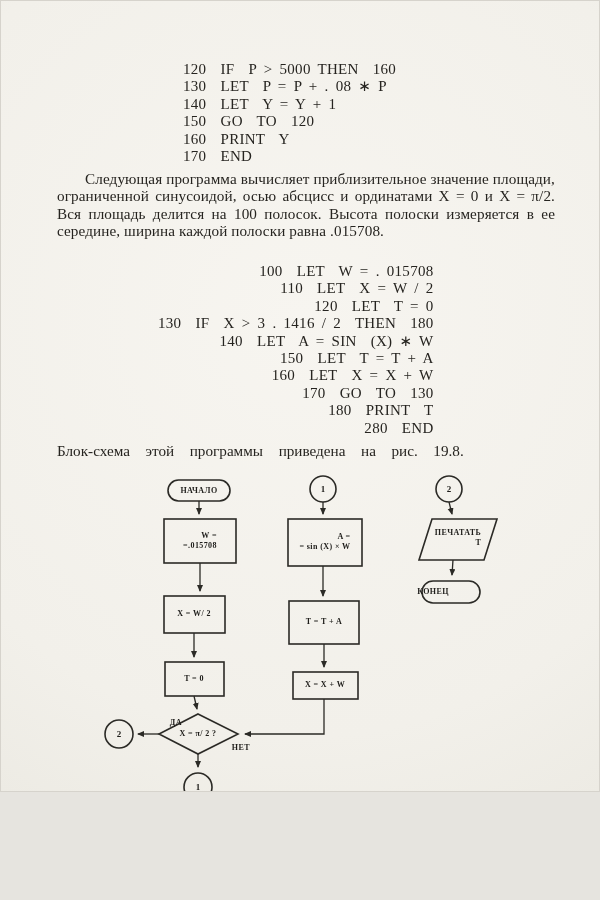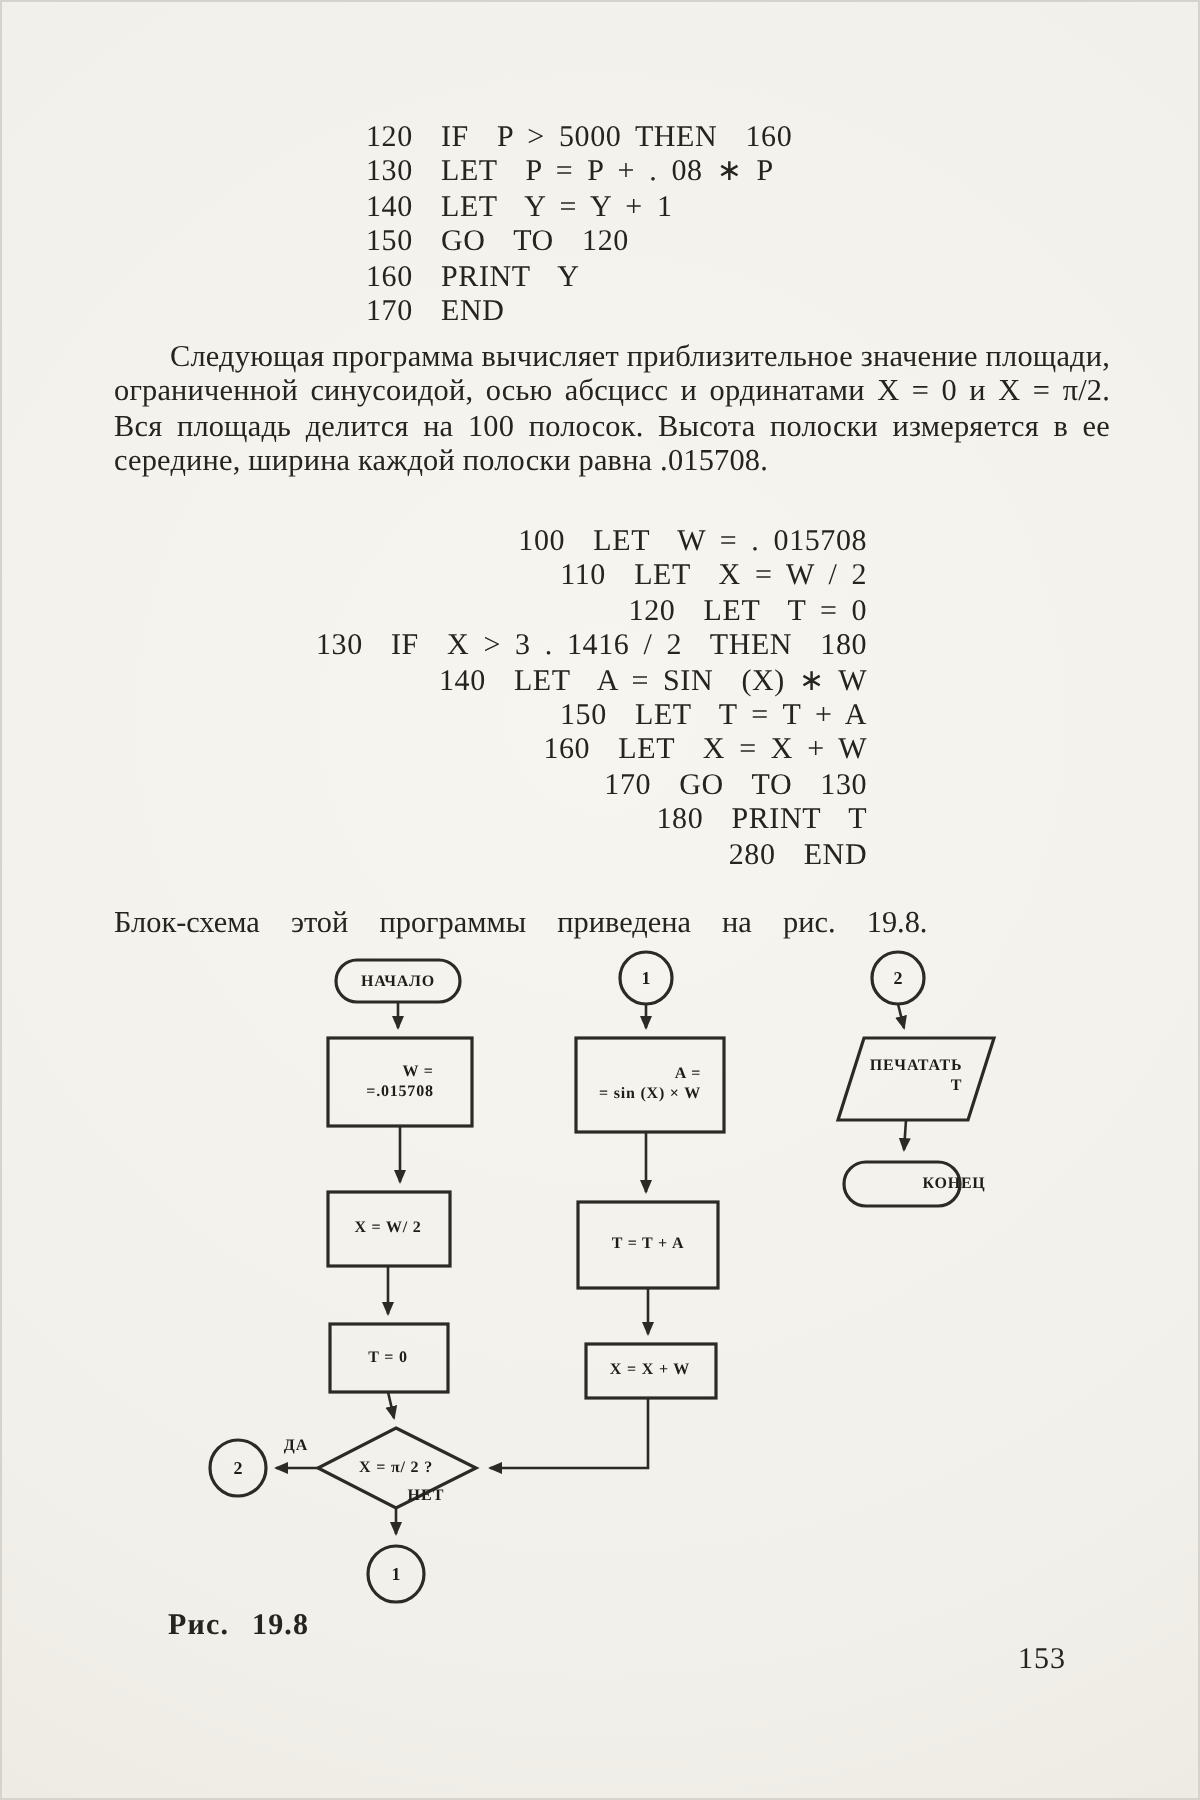--- a/index.html
+++ b/index.html
@@ -1,39 +1,39 @@
 <!DOCTYPE html>
 <html><head>
 <meta charset="utf-8">
 <style>
   html,body { margin:0; padding:0; background:#e6e4df; }
   .page {
-    position:relative; width:600px; height:900px; margin:0 auto;
+    position:relative; width:600px; height:792px; margin:0 auto;
     background:radial-gradient(circle at 50% 40%, #f7f5f0 0%, #f2f0ea 75%, #edebe4 100%);
     font-family:"Liberation Serif", serif; color:#262420;
     border:1px solid #d6d3cc; box-sizing:border-box; overflow:hidden;
   }
   .code-block { position:absolute; font-size:15px; line-height:17.4px; }
   .code-line { white-space:pre; word-spacing:3px; letter-spacing:0.3px; }
   .para {
     position:absolute; left:56px; top:169px; width:498px; margin:0;
     font-size:15.2px; line-height:17.3px; text-align:justify; text-indent:28px;
     letter-spacing:0.1px;
   }
-  .intro { position:absolute; left:56px; top:452px; font-size:15.2px; word-spacing:4px; white-space:pre; }
+  .intro { position:absolute; left:56px; top:441px; font-size:15.2px; word-spacing:4px; white-space:pre; }
   .flowchart { position:absolute; left:0; top:470px; width:600px; height:340px; }
   .flowchart svg { position:absolute; left:0; top:0; }
   .node-label {
     position:absolute; transform:translate(-50%,-50%);
     font-family:Liberation Serif, serif; font-weight:bold; font-size:8px;
     line-height:10px; letter-spacing:0.4px; white-space:pre-line; text-align:right;
     color:#1e1d1a;
   }
   .conn-label { font-size:9px; letter-spacing:0; }
-  .edge-label { font-size:8px; letter-spacing:0.5px; }
+  .edge-label { font-size:8px; letter-spacing:0.5px;margin-left:28px; }
   .caption { position:absolute; left:83px; top:804px; font-weight:bold; font-size:15px; letter-spacing:0.6px; word-spacing:7px; }
   .pagenum { position:absolute; left:508px; top:821px; font-size:15px; letter-spacing:0.5px; }
 </style>
 </head>
 <body>
 
 <div class="page">
 
   <div class="code-block" style="left:182px; top:60px;">
     <div class="code-line">120  IF  P &gt; 5000 THEN  160</div>
@@ -112,19 +112,19 @@
     <div class="node-label conn-label" style="left:118px; top:263px;">2</div>
     <div class="node-label conn-label" style="left:197px; top:316px;">1</div>
     <div class="node-label conn-label" style="left:322px; top:18px;">1</div>
     <div class="node-label" style="left:324px; top:71px;">A =
 = sin (X) × W</div>
     <div class="node-label" style="left:323px; top:151px;">T = T + A</div>
     <div class="node-label" style="left:324px; top:214px;">X = X + W</div>
     <div class="node-label conn-label" style="left:448px; top:18px;">2</div>
     <div class="node-label" style="left:457px; top:67px;">ПЕЧАТАТЬ
 Т</div>
-    <div class="node-label" style="left:476px; top:121px;">КОНЕЦ</div>
+    <div class="node-label" style="left:432px; top:121px;">КОНЕЦ</div>
   </div>
 
   <div class="caption">Рис. 19.8</div>
   <div class="pagenum">153</div>
 
 </div>
 
 </body></html>

